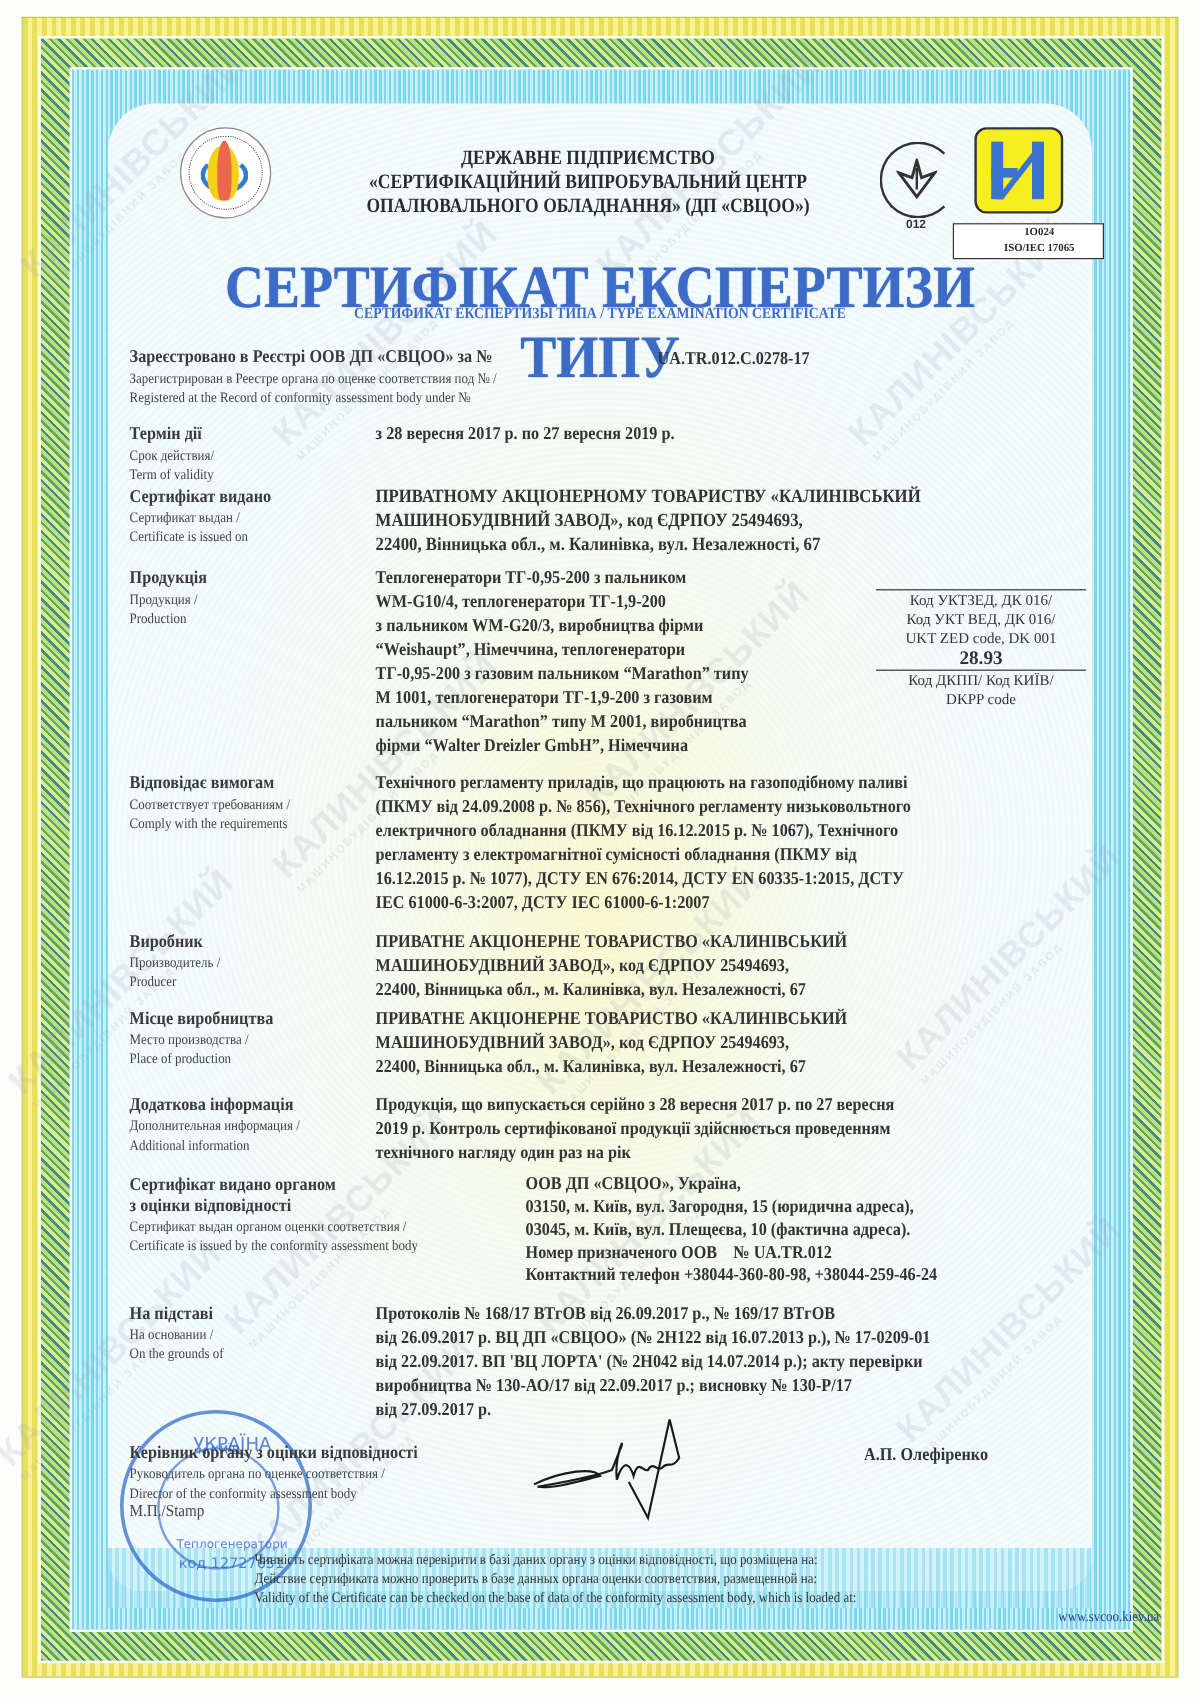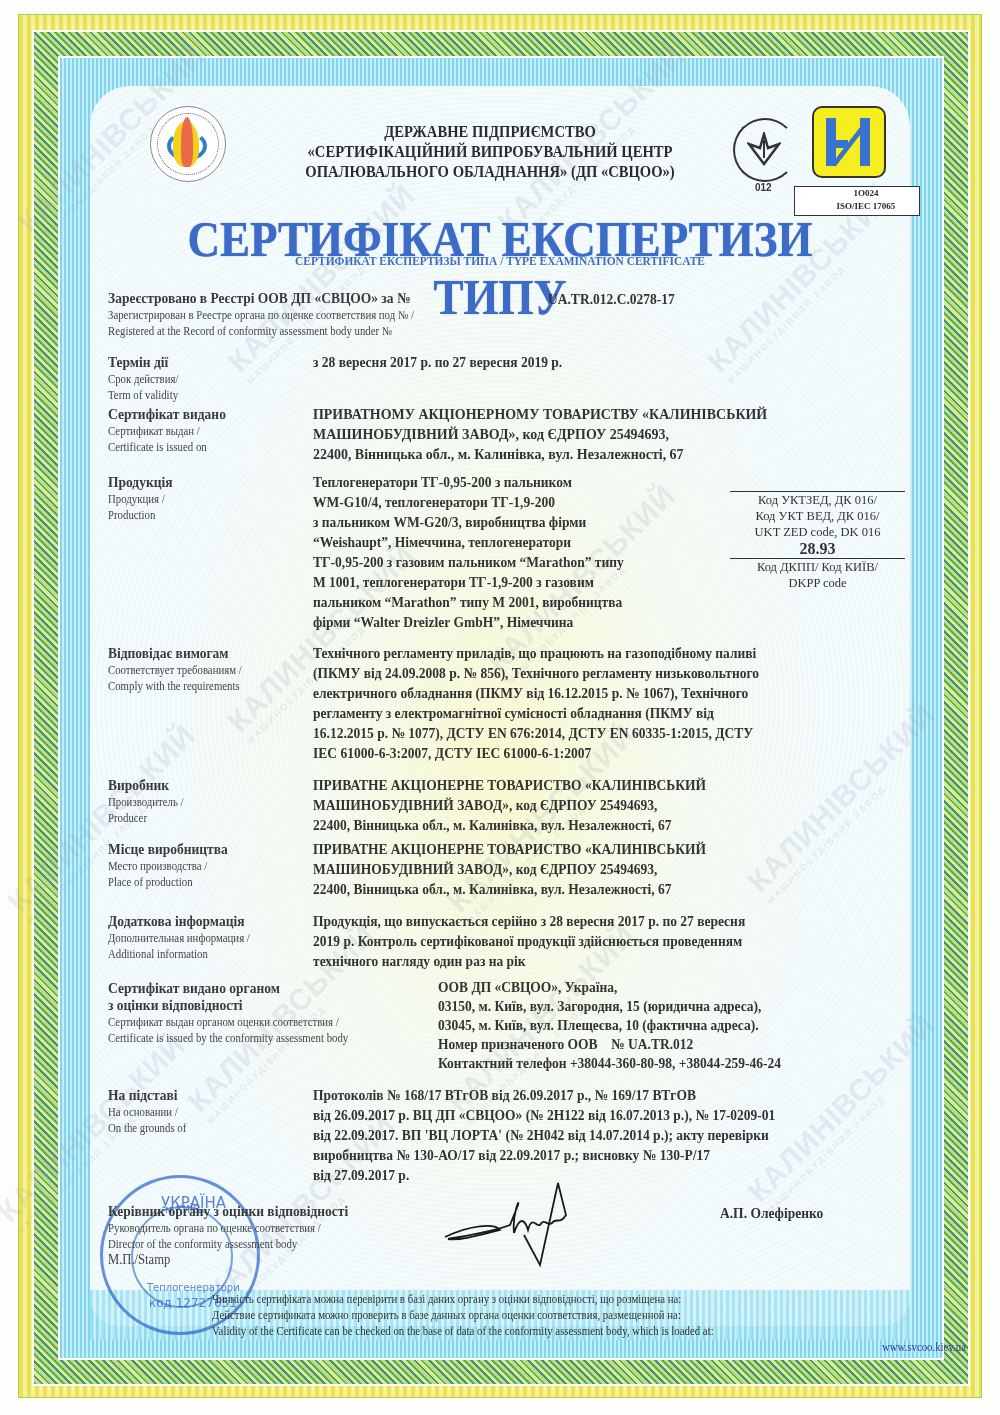--- a/index.html
+++ b/index.html
@@ -224,21 +224,21 @@
     <span class="l">М 1001, теплогенератори ТГ-1,9-200 з газовим</span>
     <span class="l">пальником “Marathon” типу М 2001, виробництва</span>
     <span class="l">фірми “Walter Dreizler GmbH”, Німеччина</span>
   </div>
 </div>
 
 <div class="code-box">
   <div class="line"></div>
   <div>Код УКТЗЕД, ДК 016/</div>
   <div>Код УКТ ВЕД, ДК 016/</div>
-  <div>UKT ZED code, DK 016</div>
+  <div>UKT ZED code, DK 001</div>
   <div class="num">28.93</div>
   <div class="line"></div>
   <div>Код ДКПП/ Код КИЇВ/</div>
   <div>DKPP code</div>
 </div>
 
 <div class="row" style="top:645px;">
   <div class="lbl">
     <div class="uk">Відповідає вимогам</div>
     <div class="ru">Соответствует требованиям /</div>

